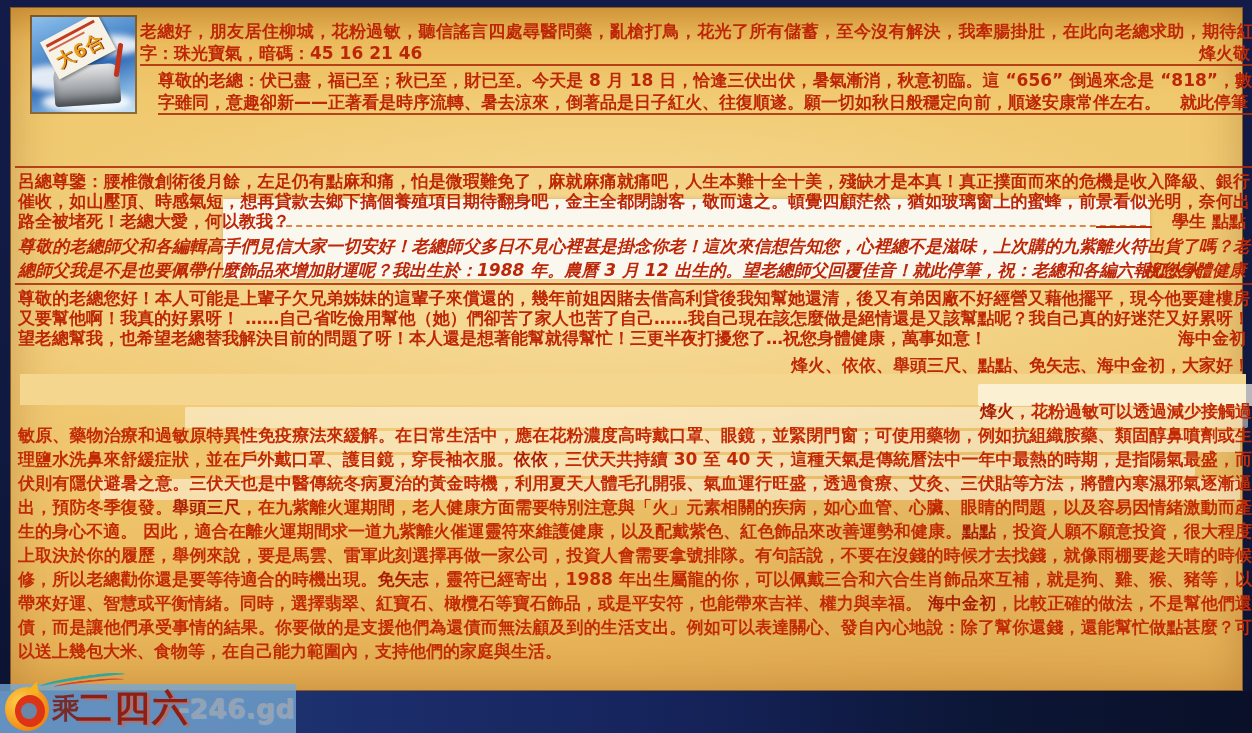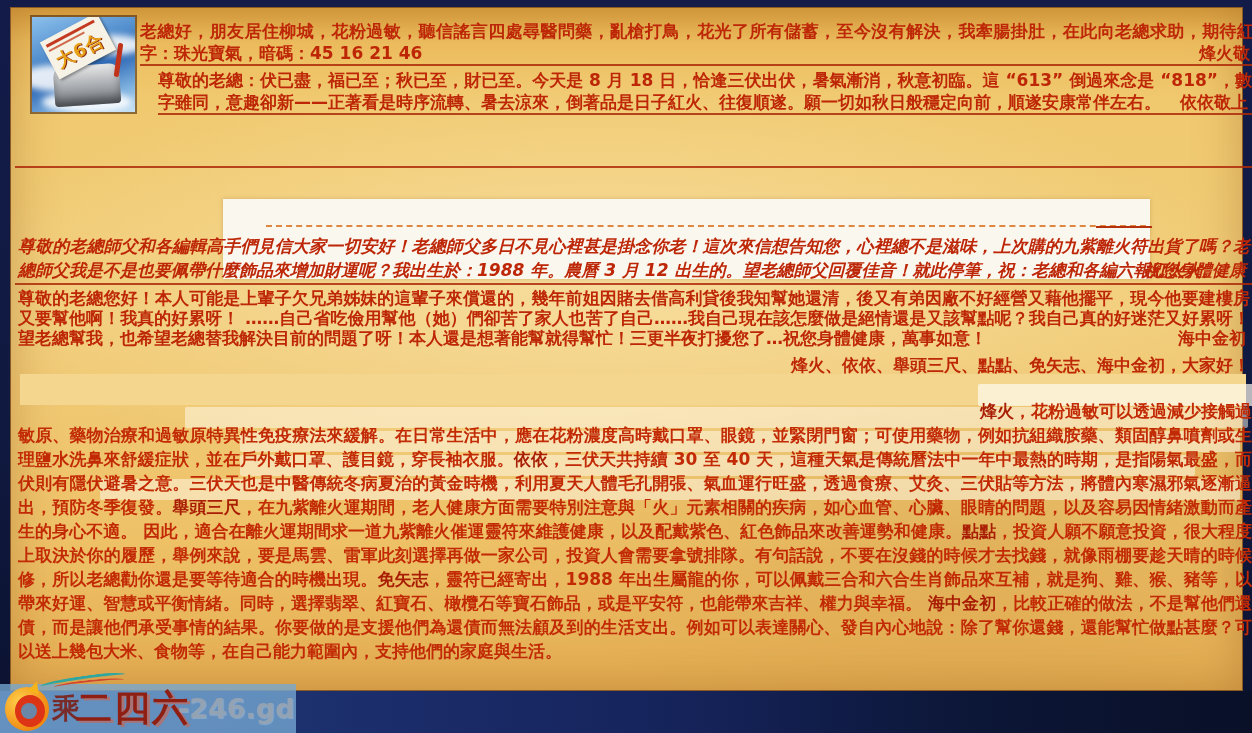--- a/index.html
+++ b/index.html
@@ -101,31 +101,35 @@
     </div>
   </div>
 
   <div class="letter" style="left:130px;top:13px;width:1114px;line-height:22px;">
     <span>老總好，朋友居住柳城，花粉過敏，聽信謠言四處尋醫問藥，亂槍打鳥，花光了所有儲蓄，至今沒有解決，我牽腸掛肚，在此向老總求助，期待紅字：珠光寶氣，暗碼：45 16 21 46</span>
     <span class="sig">烽火敬</span>
   </div>
   <div class="rule" style="left:130px;top:57px;width:1114px;"></div>
 
   <div class="letter" style="left:148px;top:62px;width:1094px;line-height:22px;">
-    <span>尊敬的老總：伏已盡，福已至；秋已至，財已至。今天是 8 月 18 日，恰逢三伏出伏，暑氣漸消，秋意初臨。這 “613” 倒過來念是 “818”，數字雖同，意趣卻新——正著看是時序流轉、暑去涼來，倒著品是日子紅火、往復順遂。願一切如秋日般穩定向前，順遂安康常伴左右。</span>
-    <span class="sig">依依敬上</span>
+    <span>尊敬的老總：伏已盡，福已至；秋已至，財已至。今天是 8 月 18 日，恰逢三伏出伏，暑氣漸消，秋意初臨。這 “656” 倒過來念是 “818”，數字雖同，意趣卻新——正著看是時序流轉、暑去涼來，倒著品是日子紅火、往復順遂。願一切如秋日般穩定向前，順遂安康常伴左右。</span>
+    <span class="sig">就此停筆</span>
   </div>
   <div class="rule" style="left:148px;top:106px;width:1096px;"></div>
 
   <div class="rule" style="left:5px;top:159px;width:1240px;"></div>
 
   <div class="white-block"></div>
   <div class="dash-line"></div>
   <div class="dash-end"></div>
 
+  <div class="letter tight" style="left:8px;top:164px;width:1232px;">
+    <span>呂總尊鑒：腰椎微創術後月餘，左足仍有點麻和痛，怕是微瑕難免了，麻就麻痛就痛吧，人生本難十全十美，殘缺才是本真！真正撲面而來的危機是收入降級、銀行催收，如山壓頂、時感氣短，想再貸款去鄉下搞個養殖項目期待翻身吧，金主全都閉謝客，敬而遠之。頓覺四顧茫然，猶如玻璃窗上的蜜蜂，前景看似光明，奈何出路全被堵死！老總大愛，何以教我？</span>
+    <span class="sig">學生 點點</span>
+  </div>
 
   <div class="letter" style="left:8px;top:227px;width:1232px;font-style:italic;">
     <span>尊敬的老總師父和各編輯高手們見信大家一切安好！老總師父多日不見心裡甚是掛念你老！這次來信想告知您，心裡總不是滋味，上次購的九紫離火符出貨了嗎？老總師父我是不是也要佩帶什麼飾品來增加財運呢？我出生於：1988 年。農曆 3 月 12 出生的。望老總師父回覆佳音！就此停筆，祝：老總和各編六報紅火火。</span>
     <span class="sig">祝您身體健康</span>
   </div>
   <div class="rule" style="left:5px;top:276px;width:1240px;"></div>
 
   <div class="letter tight" style="left:8px;top:281px;width:1232px;">
     <span>尊敬的老總您好！本人可能是上輩子欠兄弟姊妹的這輩子來償還的，幾年前姐因賭去借高利貸後我知幫她還清，後又有弟因廠不好經營又藉他擺平，現今他要建樓房又要幫他啊！我真的好累呀！ ……自己省吃儉用幫他（她）們卻苦了家人也苦了自己……我自己現在該怎麼做是絕情還是又該幫點呢？我自己真的好迷茫又好累呀！望老總幫我，也希望老總替我解決目前的問題了呀！本人還是想著能幫就得幫忙！三更半夜打擾您了…祝您身體健康，萬事如意！</span>
     <span class="sig">海中金初</span>

